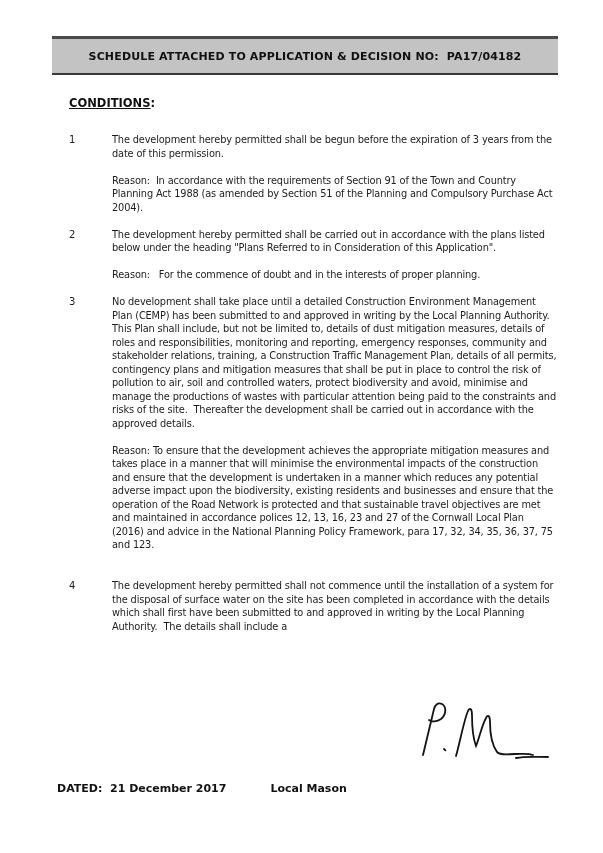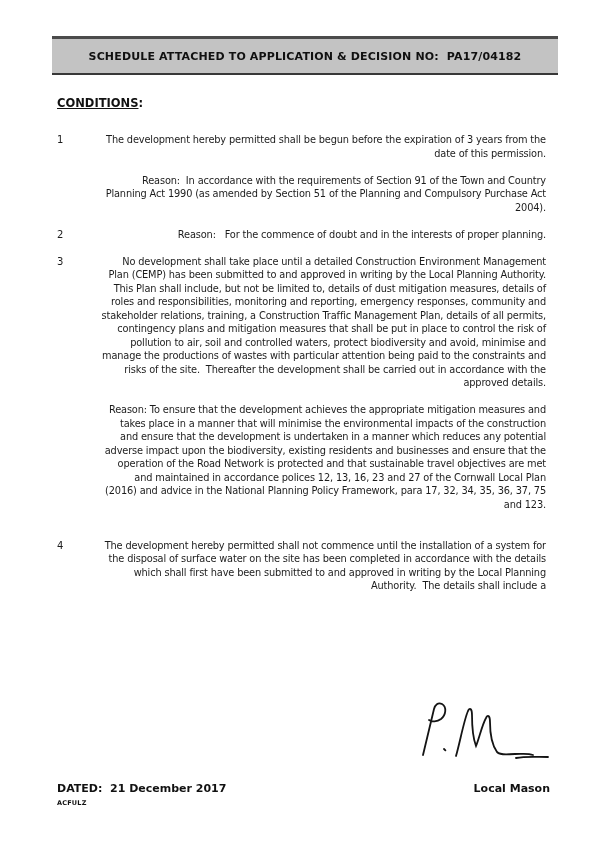--- a/index.html
+++ b/index.html
@@ -24,21 +24,21 @@
   }
   .header-title {
     font-weight:bold;
     font-size:11px;
     letter-spacing:0.15px;
     color:#111;
     white-space:pre-wrap;
   }
   .content {
     position:absolute;
-    left:57px; top:96px;
+    left:69px; top:96px;
     width:489px;
   }
   .conditions-heading {
     font-weight:bold;
     font-size:11.5px;
     color:#111;
     margin:0 0 23px 0;
   }
   .conditions-heading .u { text-decoration:underline; }
   .condition {
@@ -52,38 +52,38 @@
     font-size:10px;
     line-height:13.5px;
   }
   .cond-body { flex:1; }
   .para {
     font-size:9.8px;
     letter-spacing:-0.15px;
     line-height:13.5px;
     margin:0 0 13.5px 0;
     white-space:pre-wrap;
-    text-align:right;
   }
   .signature {
     position:absolute;
     left:398px; top:698px;
     width:158px; height:78px;
   }
   .footer {
     position:absolute;
     left:57px; right:53px; top:781px;
     font-weight:bold;
     font-size:11px;
     color:#111;
   }
   .footer-row1 {
     display:flex;
-    justify-content:space-between;
+    justify-content:flex-start;
     line-height:15px;
+    gap:44px;
   }
   .footer-row2 {
     text-align:right;
     line-height:15px;
   }
   .doc-code {
     font-size:6.5px;
     font-weight:bold;
     margin-top:3px;
     letter-spacing:0.2px;
@@ -100,27 +100,28 @@
   </div>
 
   <div class="content">
 
     <div class="conditions-heading"><span class="u">CONDITIONS</span><span>:</span></div>
 
     <div class="condition">
       <div class="cond-num">1</div>
       <div class="cond-body">
         <p class="para">The development hereby permitted shall be begun before the expiration of 3 years from the date of this permission.</p>
-        <p class="para">Reason:  In accordance with the requirements of Section 91 of the Town and Country Planning Act 1990 (as amended by Section 51 of the Planning and Compulsory Purchase Act 2004).</p>
+        <p class="para">Reason:  In accordance with the requirements of Section 91 of the Town and Country Planning Act 1988 (as amended by Section 51 of the Planning and Compulsory Purchase Act 2004).</p>
       </div>
     </div>
 
     <div class="condition">
       <div class="cond-num">2</div>
       <div class="cond-body">
+        <p class="para">The development hereby permitted shall be carried out in accordance with the plans listed below under the heading "Plans Referred to in Consideration of this Application".</p>
         <p class="para">Reason:   For the commence of doubt and in the interests of proper planning.</p>
       </div>
     </div>
 
     <div class="condition">
       <div class="cond-num">3</div>
       <div class="cond-body">
         <p class="para">No development shall take place until a detailed Construction Environment Management Plan (CEMP) has been submitted to and approved in writing by the Local Planning Authority.  This Plan shall include, but not be limited to, details of dust mitigation measures, details of roles and responsibilities, monitoring and reporting, emergency responses, community and stakeholder relations, training, a Construction Traffic Management Plan, details of all permits, contingency plans and mitigation measures that shall be put in place to control the risk of pollution to air, soil and controlled waters, protect biodiversity and avoid, minimise and manage the productions of wastes with particular attention being paid to the constraints and risks of the site.  Thereafter the development shall be carried out in accordance with the approved details.</p>
         <p class="para">Reason: To ensure that the development achieves the appropriate mitigation measures and takes place in a manner that will minimise the environmental impacts of the construction and ensure that the development is undertaken in a manner which reduces any potential adverse impact upon the biodiversity, existing residents and businesses and ensure that the operation of the Road Network is protected and that sustainable travel objectives are met and maintained in accordance polices 12, 13, 16, 23 and 27 of the Cornwall Local Plan (2016) and advice in the National Planning Policy Framework, para 17, 32, 34, 35, 36, 37, 75 and 123.</p>
       </div>
@@ -146,16 +147,15 @@
 
       <path d="M118,60 C128,58 138,59 150,59"></path>
     </g>
   </svg>
 
   <div class="footer">
     <div class="footer-row1">
       <span class="pre">DATED:  21 December 2017</span>
       <span>Local Mason</span>
     </div>
-    <div class="doc-code">ACFULZ</div>
   </div>
 
 </div>
 
 </body></html>

